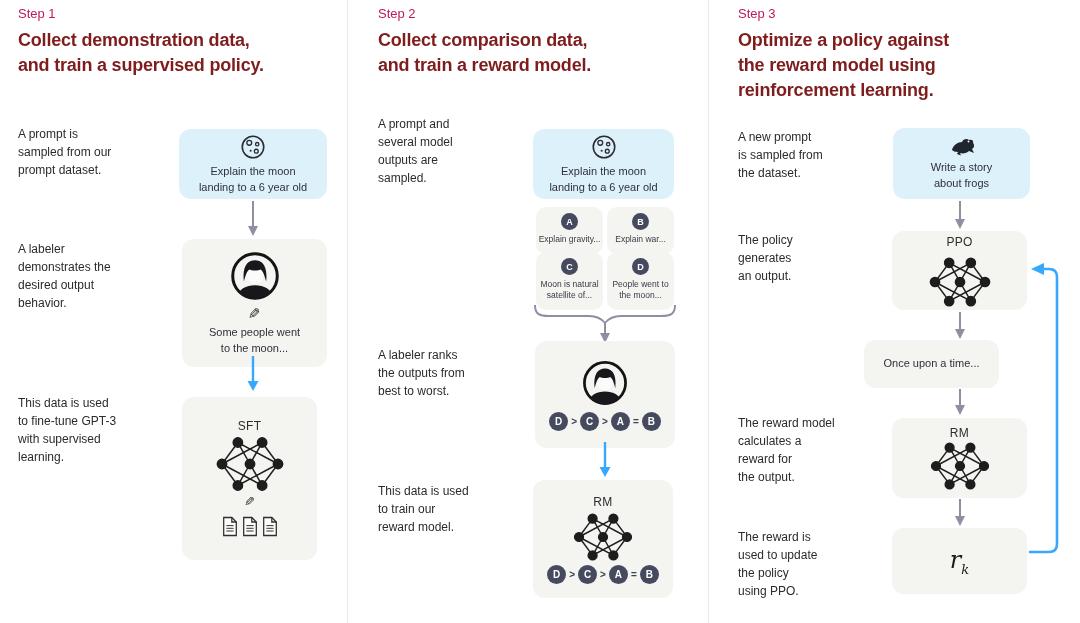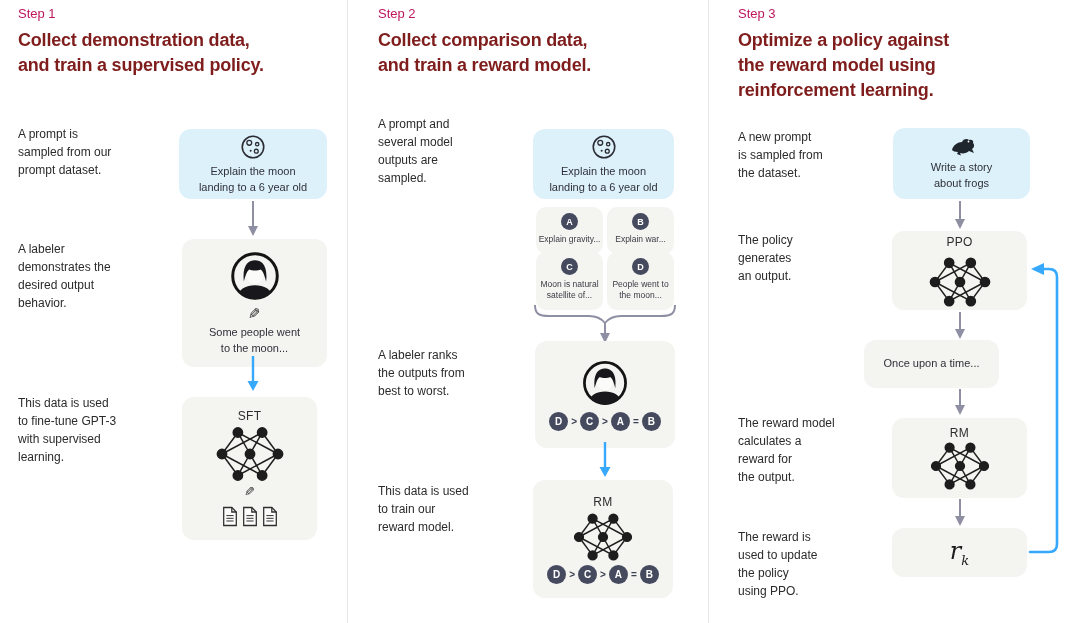--- a/index.html
+++ b/index.html
@@ -94,21 +94,21 @@
     <span class="pencil">✎</span>
     <div class="card-text">Some people went
 to the moon...</div>
   </div>
 
   <svg class="abs" style="left:247px;top:356px;" width="12" height="36">
     <line x1="6" y1="0" x2="6" y2="26" stroke="#36a9ff" stroke-width="2.4"></line>
     <polygon points="0.5,25 11.5,25 6,35" fill="#36a9ff"></polygon>
   </svg>
 
-  <div class="card" style="left:182px;top:397px;width:135px;height:131px;gap:3px;padding:6px 0;">
+  <div class="card" style="left:182px;top:397px;width:135px;height:131px;gap:3px;padding:16px 0;">
     <div class="model-label">SFT</div>
     <span>
       <svg width="70" height="56" viewBox="0 0 74 60" stroke="#1d1d1d" stroke-width="1.6">
         <g>
             <line x1="24" y1="7" x2="7" y2="30"></line>
             <line x1="24" y1="7" x2="37" y2="30"></line>
             <line x1="24" y1="7" x2="67" y2="30"></line>
         <line x1="50" y1="7" x2="7" y2="30"></line>
             <line x1="50" y1="7" x2="37" y2="30"></line>
             <line x1="50" y1="7" x2="67" y2="30"></line>
@@ -398,21 +398,21 @@
           </g>
       </svg>
     </span>
   </div>
 
   <svg class="abs" style="left:954px;top:499px;" width="12" height="28">
     <line x1="6" y1="0" x2="6" y2="18" stroke="#8f8fa3" stroke-width="2"></line>
     <polygon points="1,17 11,17 6,27" fill="#8f8fa3"></polygon>
   </svg>
 
-  <div class="card" style="left:892px;top:528px;width:135px;height:49px;text-align:center;">
+  <div class="card" style="left:892px;top:528px;width:135px;height:66px;text-align:center;">
     <div class="rk"><span>r</span><sub>k</sub></div>
   </div>
 
   <svg class="abs" style="left:0;top:0;pointer-events:none;" width="1080" height="623">
     <path d="M1030,552 H1049 Q1057,552 1057,544 V277 Q1057,269 1049,269 H1043" fill="none" stroke="#36a9ff" stroke-width="2.6" stroke-linecap="round"></path>
     <polygon points="1044,263 1031,269 1044,275" fill="#36a9ff"></polygon>
   </svg>
 
 </div>
 

